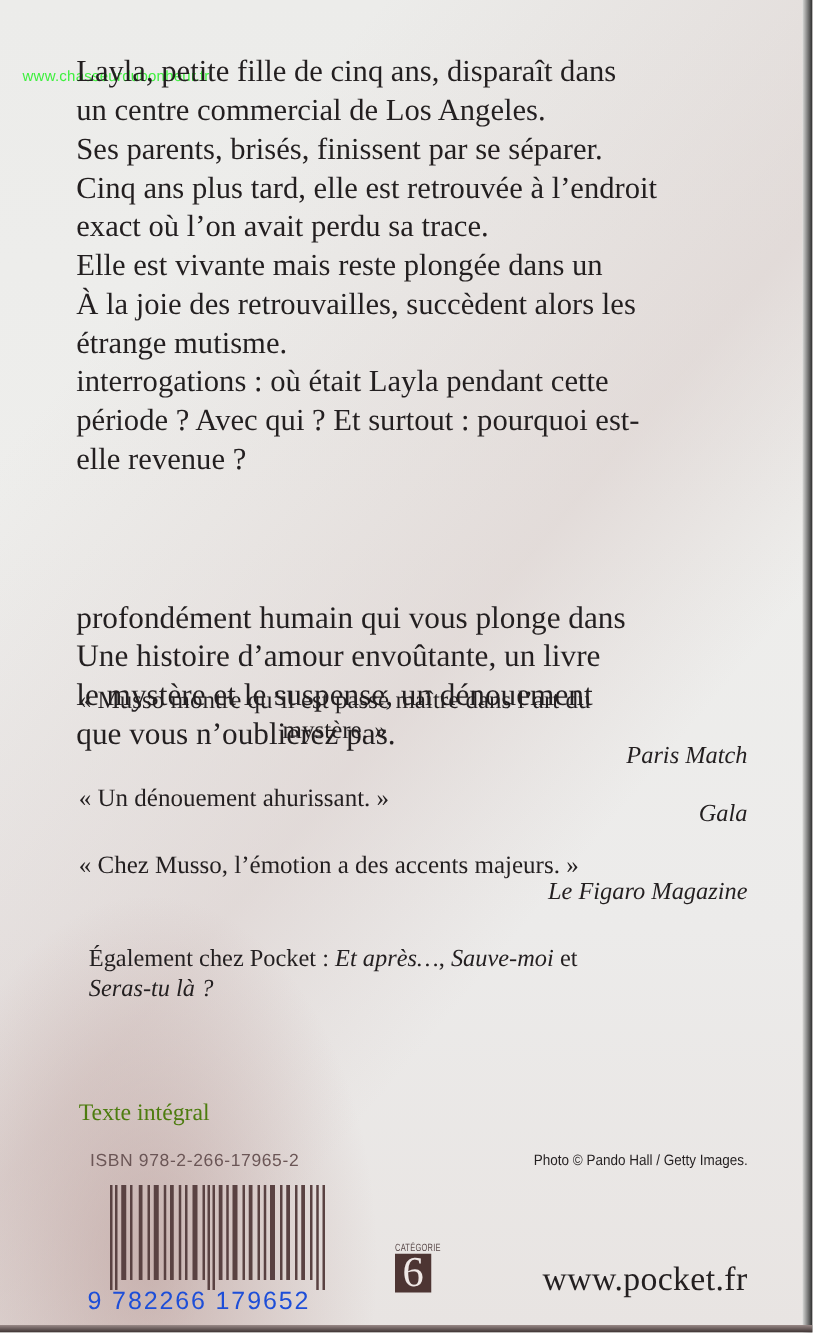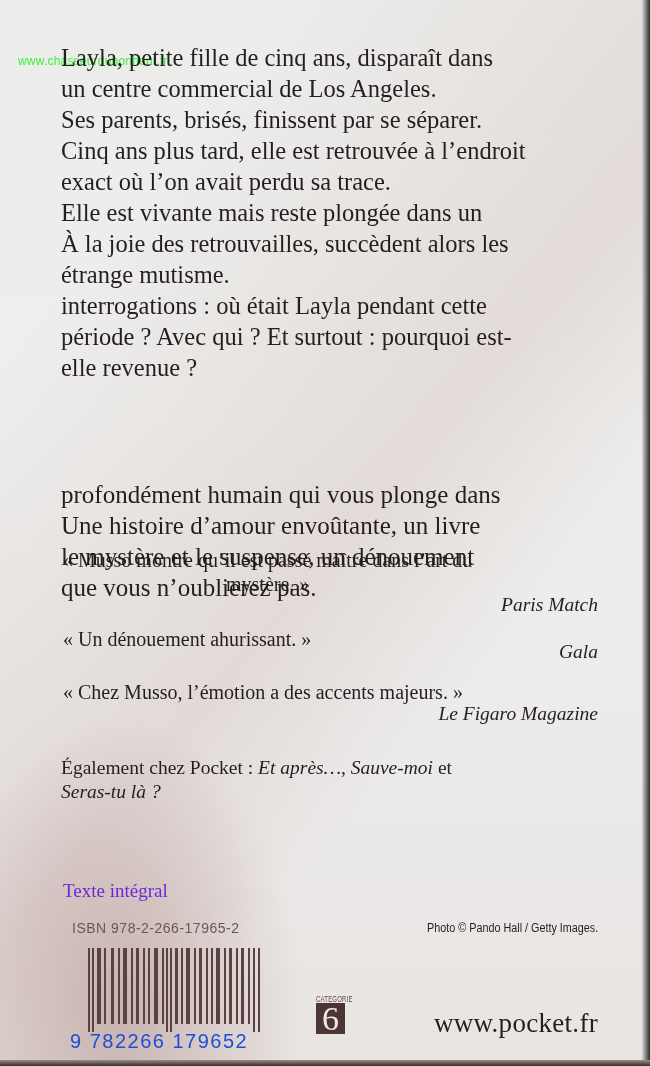--- a/index.html
+++ b/index.html
@@ -25,23 +25,23 @@
     .serif { font-family: "Liberation Serif", "DejaVu Serif", serif; color: #231f20; }
     .para {
       position: absolute; left: 61px; width: 540px;
       font-size: 24.5px; line-height: 31px; margin: 0;
     }
     .para span { display: block; }
     .blurb { top: 42px; }
     .tagline { top: 479px; width: 545px; font-size: 25px; line-height: 31px; }
     .quote-text { position: absolute; left: 63px; font-size: 20px; line-height: 24px; text-align: center; }
     .quote-src { position: absolute; right: 52px; font-style: italic; font-size: 19.5px; line-height: 24px; text-align: left; }
-    .also { position: absolute; left: 61px; top: 756px; width: 545px; font-size: 19.5px; line-height: 24px; }
+    .also { position: absolute; left: 71px; top: 756px; width: 545px; font-size: 19.5px; line-height: 24px; }
     .also i { font-style: italic; }
-    .texte { position: absolute; left: 63px; top: 880px; font-size: 19px; color: #6d28d9; }
+    .texte { position: absolute; left: 63px; top: 880px; font-size: 19px; color: #4d7c0f; }
     .isbn {
       position: absolute; left: 72px; top: 920px;
       font-family: "Liberation Sans", "DejaVu Sans", sans-serif;
       font-size: 14px; color: #6b5656; letter-spacing: 0.5px;
     }
     .barcode { position: absolute; left: 88px; top: 948px; width: 176px; height: 84px; }
     .barcode-digits {
       position: absolute; left: 70px; top: 1030px;
       font-family: "Liberation Sans", "DejaVu Sans", sans-serif;
       font-size: 20px; color: #1d4ed8; letter-spacing: 1.5px;

